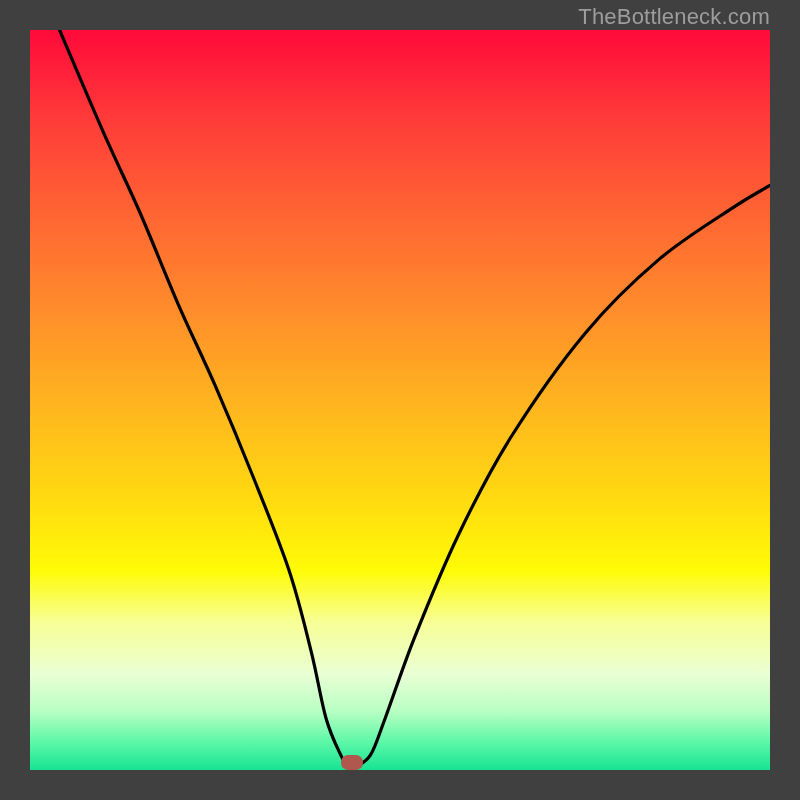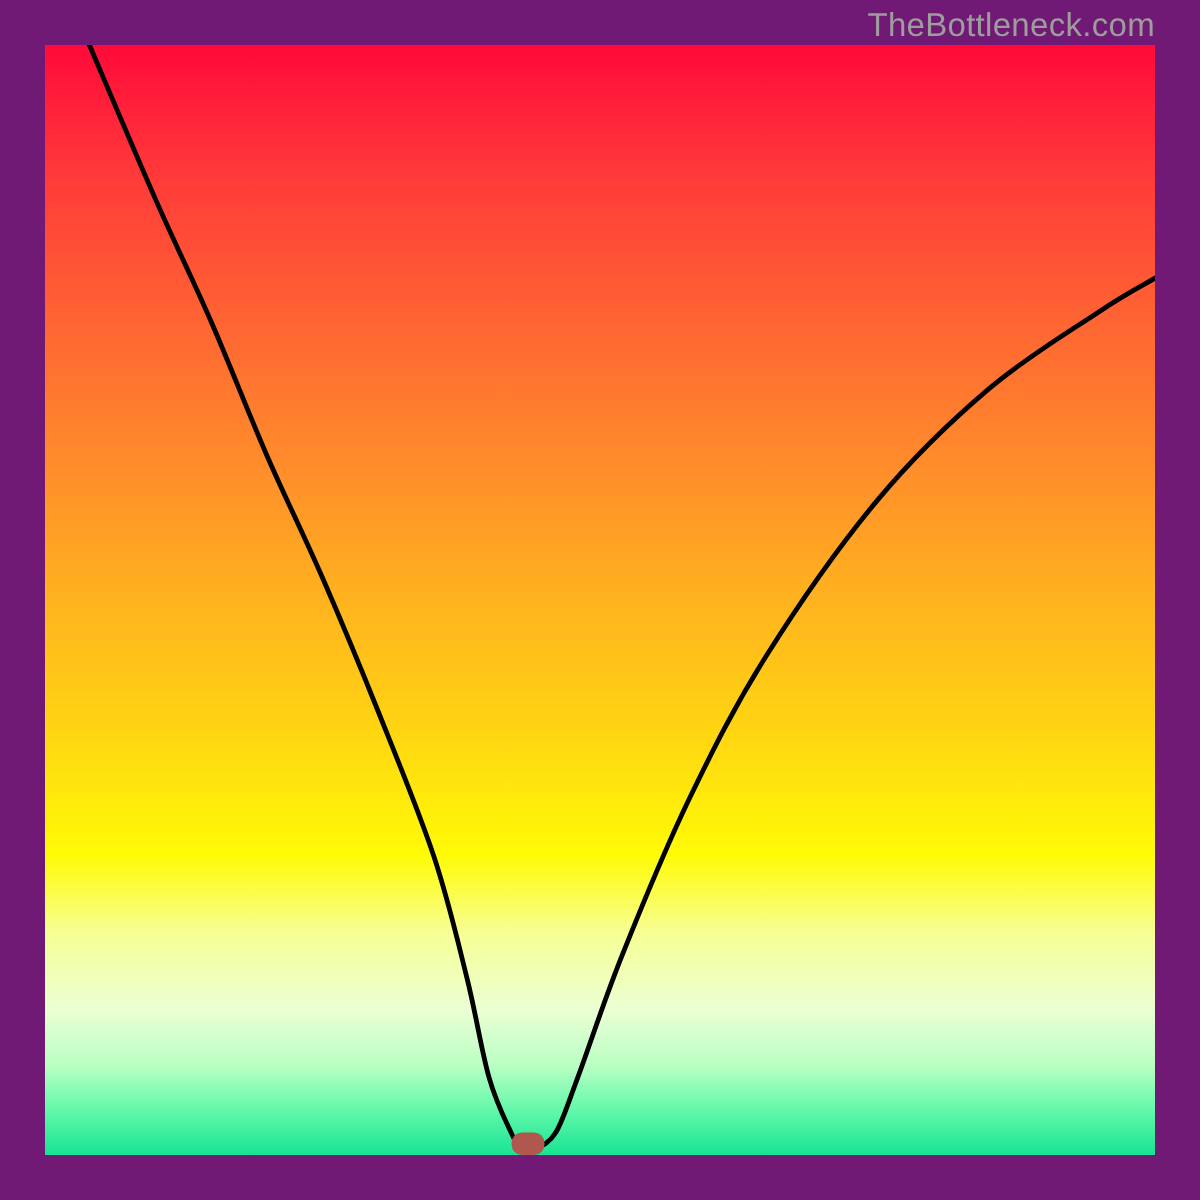--- a/index.html
+++ b/index.html
@@ -1,20 +1,20 @@
 <!DOCTYPE html>
 <html><head>
 <meta charset="utf-8">
 <style>
   * { margin: 0; padding: 0; box-sizing: border-box; }
   html, body { width: 800px; height: 800px; overflow: hidden; background: #000; }
   .outer {
     width: 800px;
     height: 800px;
-    background: #701a75;
+    background: #404040;
     position: relative;
     padding-left: 19px;
   }
   .plot {
     position: absolute;
     left: 30px;
     top: 30px;
     width: 740px;
     height: 740px;
     background: linear-gradient(to bottom,

